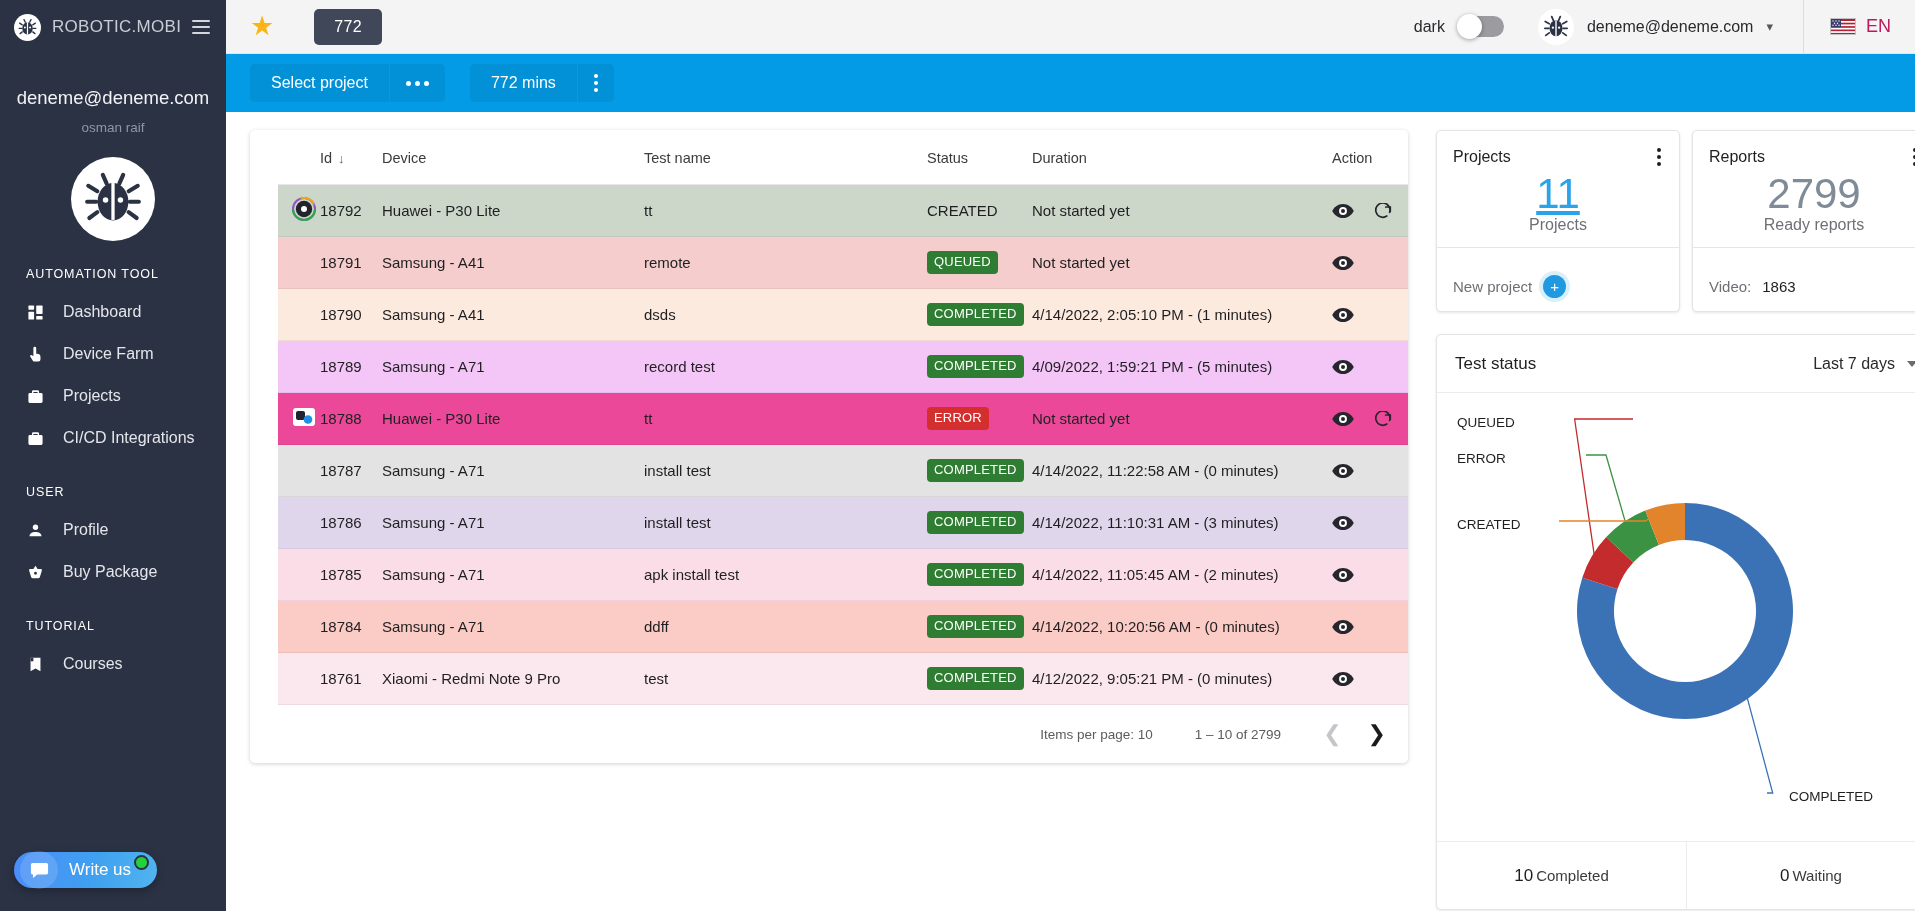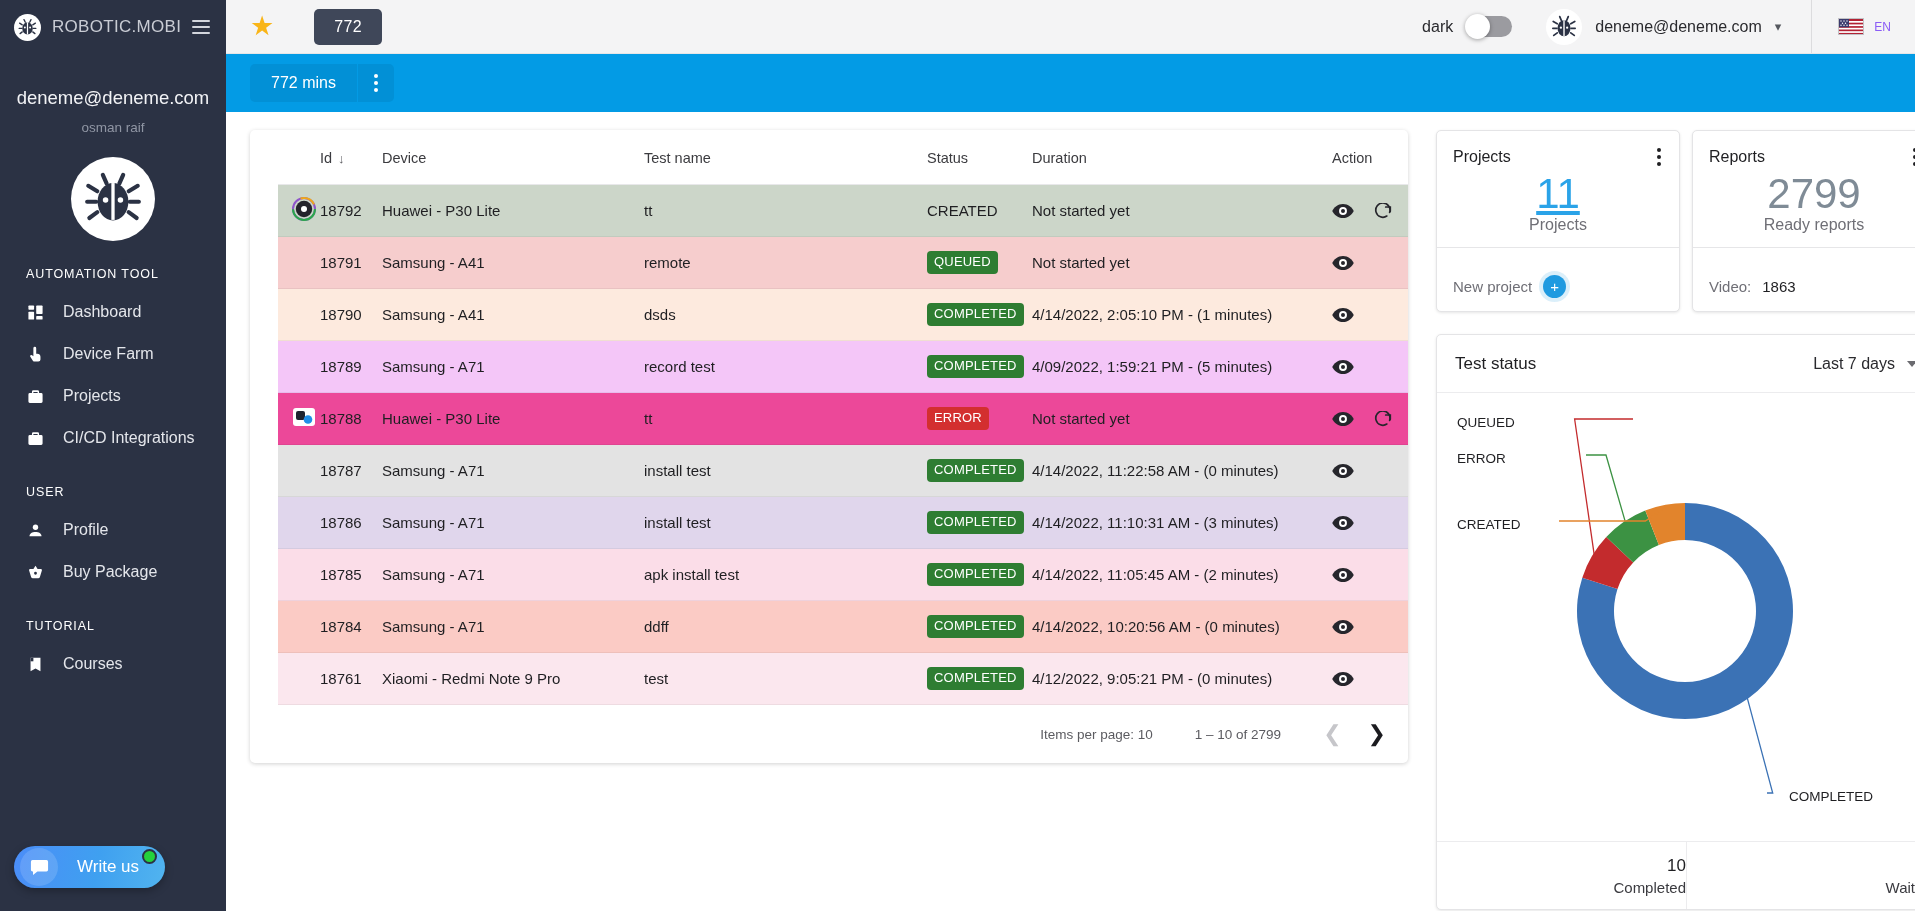--- a/index.html
+++ b/index.html
@@ -46,23 +46,23 @@
   .nav-item {
     display: flex; align-items: center; gap: 18px; height: 42px;
     padding: 0 0 0 26px; color: #e4e6eb; font-size: 16px; cursor: pointer;
     text-decoration: none;
   }
   .nav-ico { width: 19px; height: 19px; flex: 0 0 19px; display: flex; align-items: center; justify-content: center; color: #fff; }
   .nav-ico svg { display: block; }
 
   .write-us {
     position: absolute; left: 14px; bottom: 23px;
-    height: 42px; padding: 0 26px 0 6px; border-radius: 26px;
+    height: 36px; padding: 0 26px 0 6px; border-radius: 26px;
     background: linear-gradient(100deg, #4b8df8 0%, #3fa0f0 55%, #51b4ef 100%);
-    display: flex; align-items: center; gap: 19px; cursor: pointer;
+    display: flex; align-items: center; gap: 11px; cursor: pointer;
     box-shadow: 0 3px 8px rgba(0,0,0,.28);
   }
   .write-us .bubble {
     width: 38px; height: 38px; border-radius: 50%;
     background: rgba(255,255,255,.14);
     display: flex; align-items: center; justify-content: center;
   }
   .write-us .label { color: #fff; font-size: 17px; }
   .write-us .dot {
     position: absolute; right: 8px; top: 3px; width: 15px; height: 15px;
@@ -95,21 +95,21 @@
   .acct { display: flex; align-items: center; gap: 13px; margin-left: 34px; cursor: pointer; }
   .acct-avatar { width: 36px; height: 36px; border-radius: 50%; background: #fff; display: flex; align-items: center; justify-content: center; }
   .acct-mail { font-size: 16px; color: #2a2a2e; }
   .caret { color: #55585f; font-size: 13px; }
   .lang {
     display: flex; align-items: center; gap: 10px; margin-left: 30px;
     padding-left: 26px; height: 100%; border-left: 1px solid #dcdcde;
     padding-right: 24px; cursor: pointer;
   }
   .flag { width: 26px; height: 17px; flex: 0 0 26px; border: 1px solid #c2c2c6; }
-  .lang-code { font-size: 12px; color: #8b5cf6; }
+  .lang-code { font-size: 18px; color: #be185d; }
 
   
   .bluebar {
     height: 58px; background: #039be5; flex: 0 0 58px;
     display: flex; align-items: center; padding: 0 0 0 24px; gap: 1px;
   }
   .bl-btn {
     background: #0290d6; color: #fff; border: none; cursor: pointer;
     height: 38px; display: flex; align-items: center; justify-content: center;
     font-family: inherit; font-size: 16px;
@@ -208,21 +208,21 @@
   .chart-head {
     display: flex; align-items: center; justify-content: space-between;
     padding: 0 18px; height: 58px; border-bottom: 1px solid #ececee;
   }
   .chart-title { font-size: 17px; color: #1f1f22; }
   .range-sel { display: flex; align-items: center; gap: 12px; font-size: 16px; color: #2a2a2e; cursor: pointer; }
   .range-caret { width: 0; height: 0; border-left: 5px solid transparent; border-right: 5px solid transparent; border-top: 6px solid #6b6b70; }
   .chart-body { position: relative; height: 448px; }
   .chart-body svg { display: block; }
   .chart-foot { display: flex; border-top: 1px solid #ececee; height: 68px; }
-  .foot-cell { flex: 1 1 50%; display: flex; flex-direction: column; align-items: flex-end; justify-content: center; gap: 3px; }
+  .foot-cell { flex: 1 1 50%; display: flex; flex-direction: row; align-items: center; justify-content: center; gap: 3px; }
   .foot-cell + .foot-cell { border-left: 1px solid #ececee; }
   .foot-num { font-size: 17px; color: #1f1f22; }
   .foot-sub { font-size: 15px; color: #3a3a3f; }
 </style>
 </head>
 <body>
 
 <div id="app">
 
   <aside id="sidebar">
@@ -412,20 +412,30 @@
                   <circle cx="8" cy="6.3" r=".7"></circle>
                 </g>
             </svg>
           </span>
           <span class="lang-code">EN</span>
         </div>
       </div>
     </div>
 
     <div class="bluebar">
+      <div class="bl-group">
+        <button class="bl-btn bl-left">Select project</button>
+        <button class="bl-btn bl-right">
+          <span class="kebab-h">
+              <i></i>
+              <i></i>
+              <i></i>
+            </span>
+        </button>
+      </div>
       <div class="bl-group">
         <button class="bl-btn bl-left">772 mins</button>
         <button class="bl-btn bl-right">
           <span class="kebab-v">
               <i></i>
               <i></i>
               <i></i>
             </span>
         </button>
       </div>

